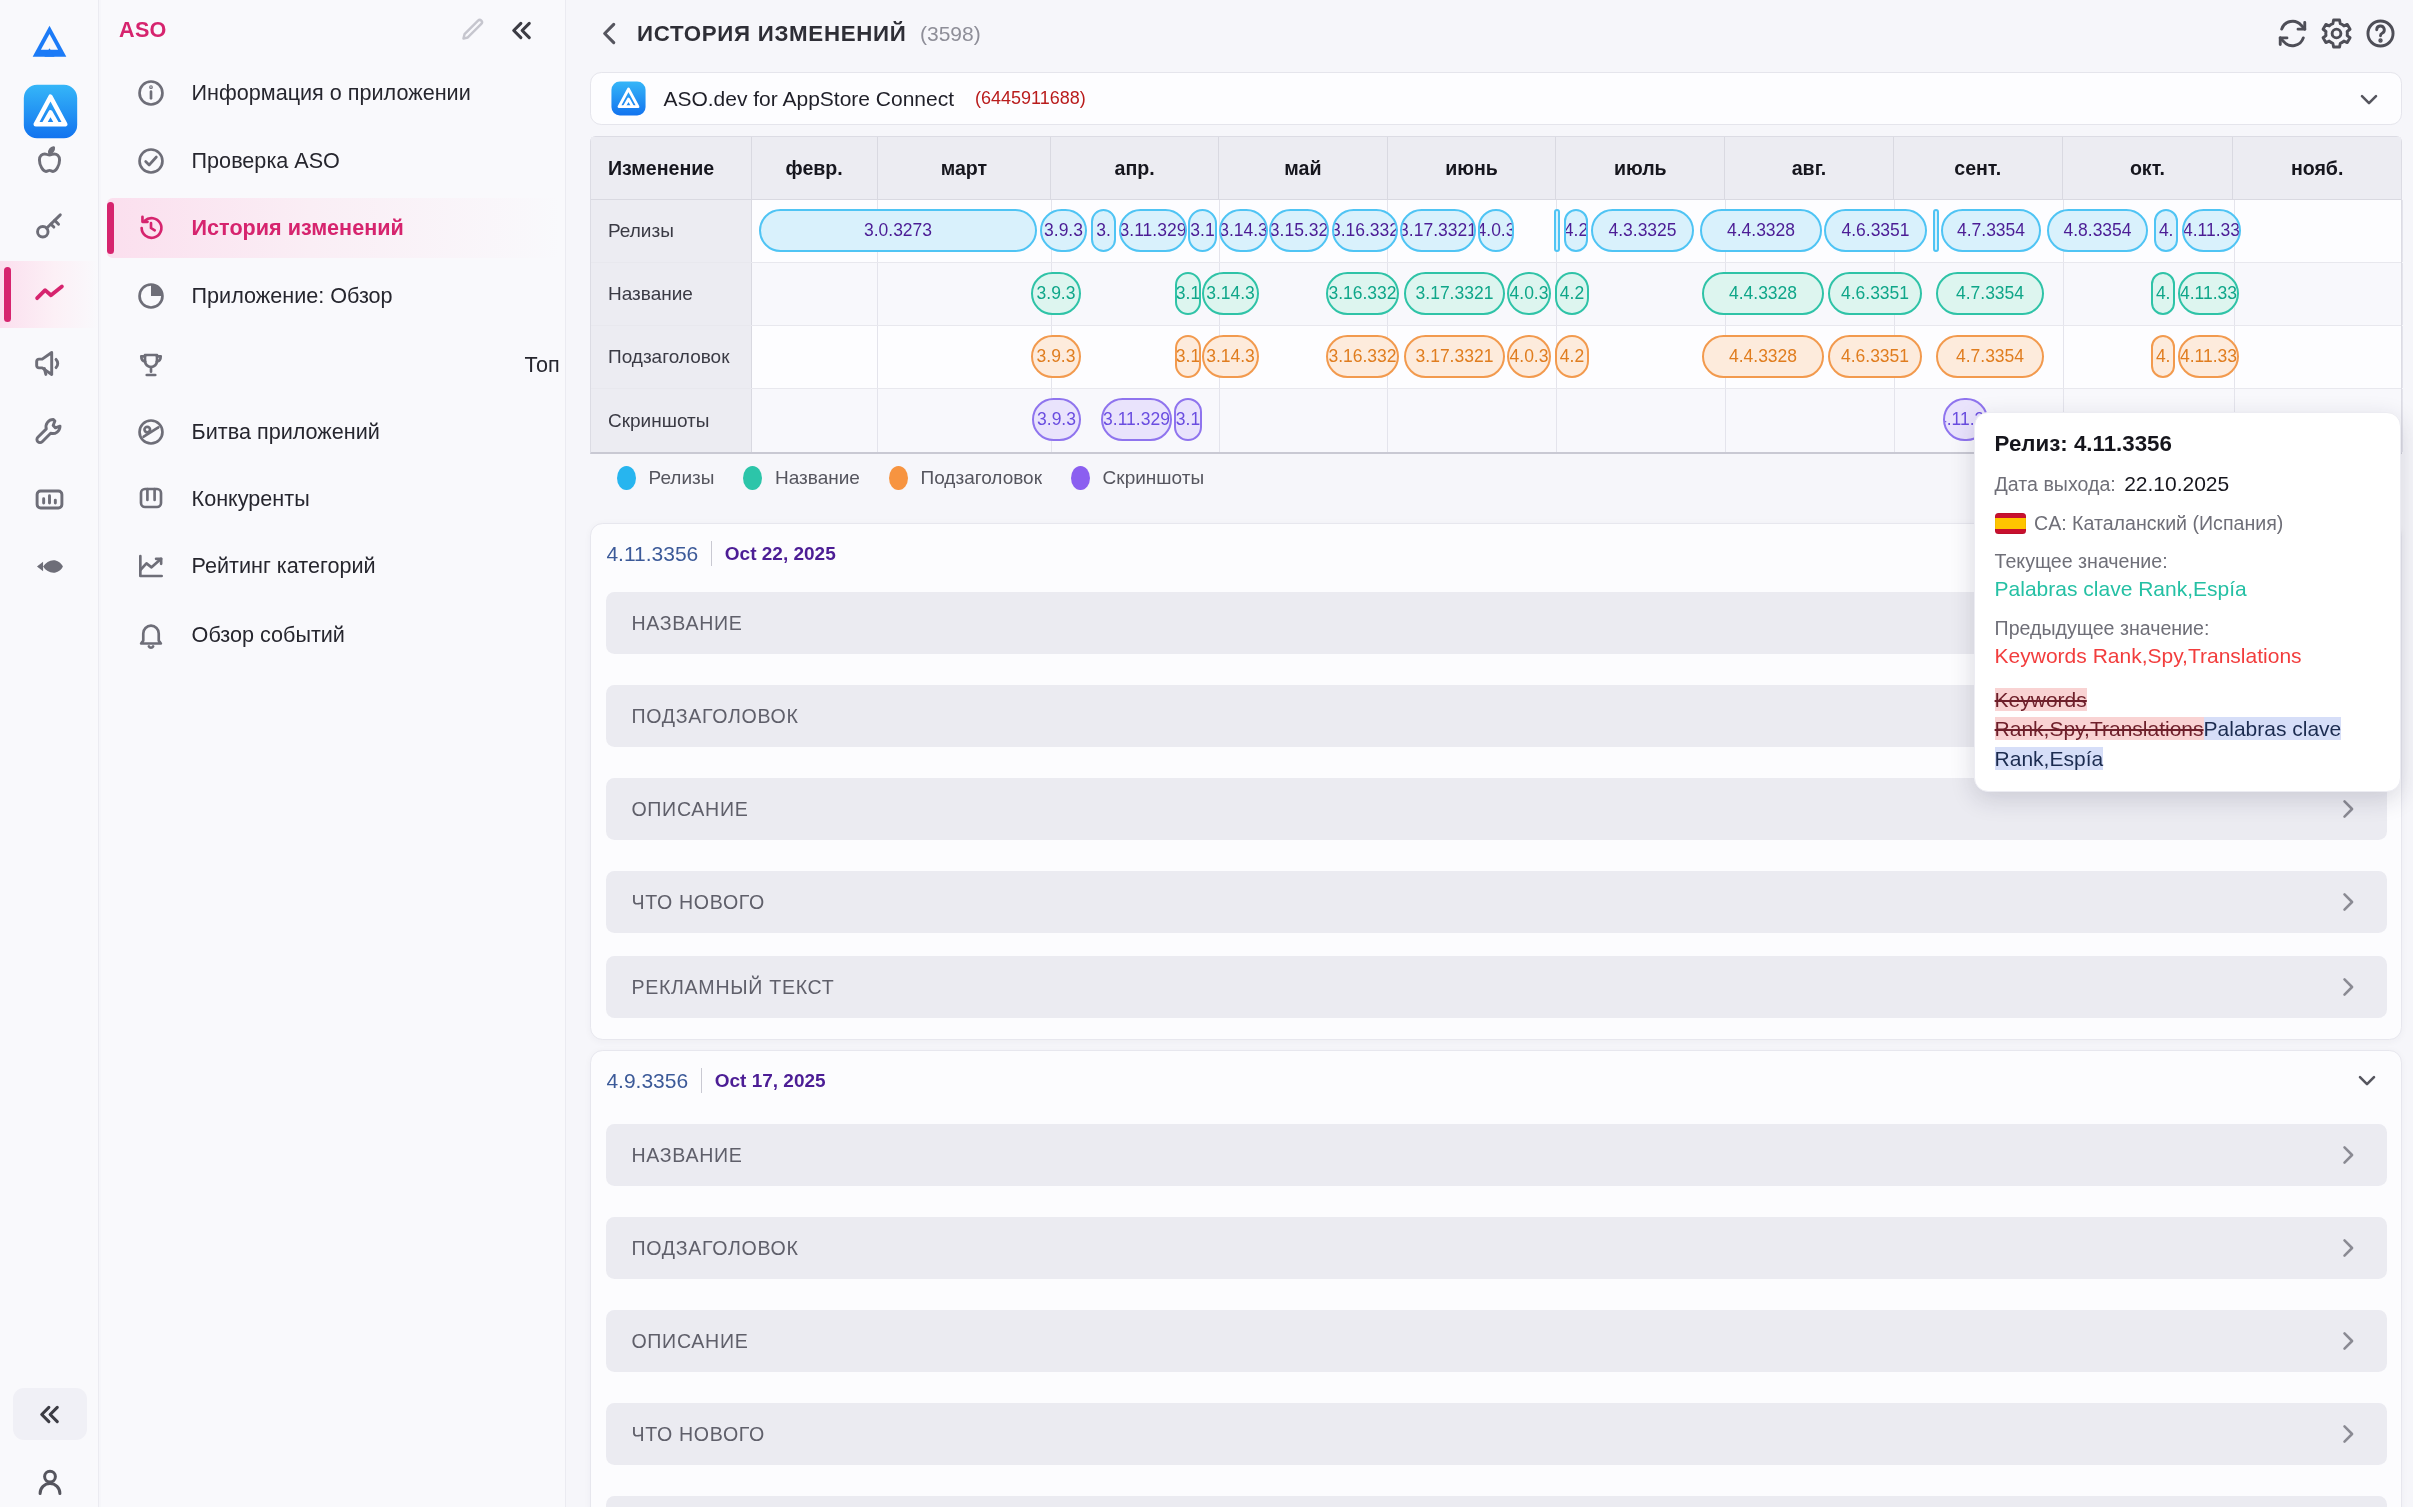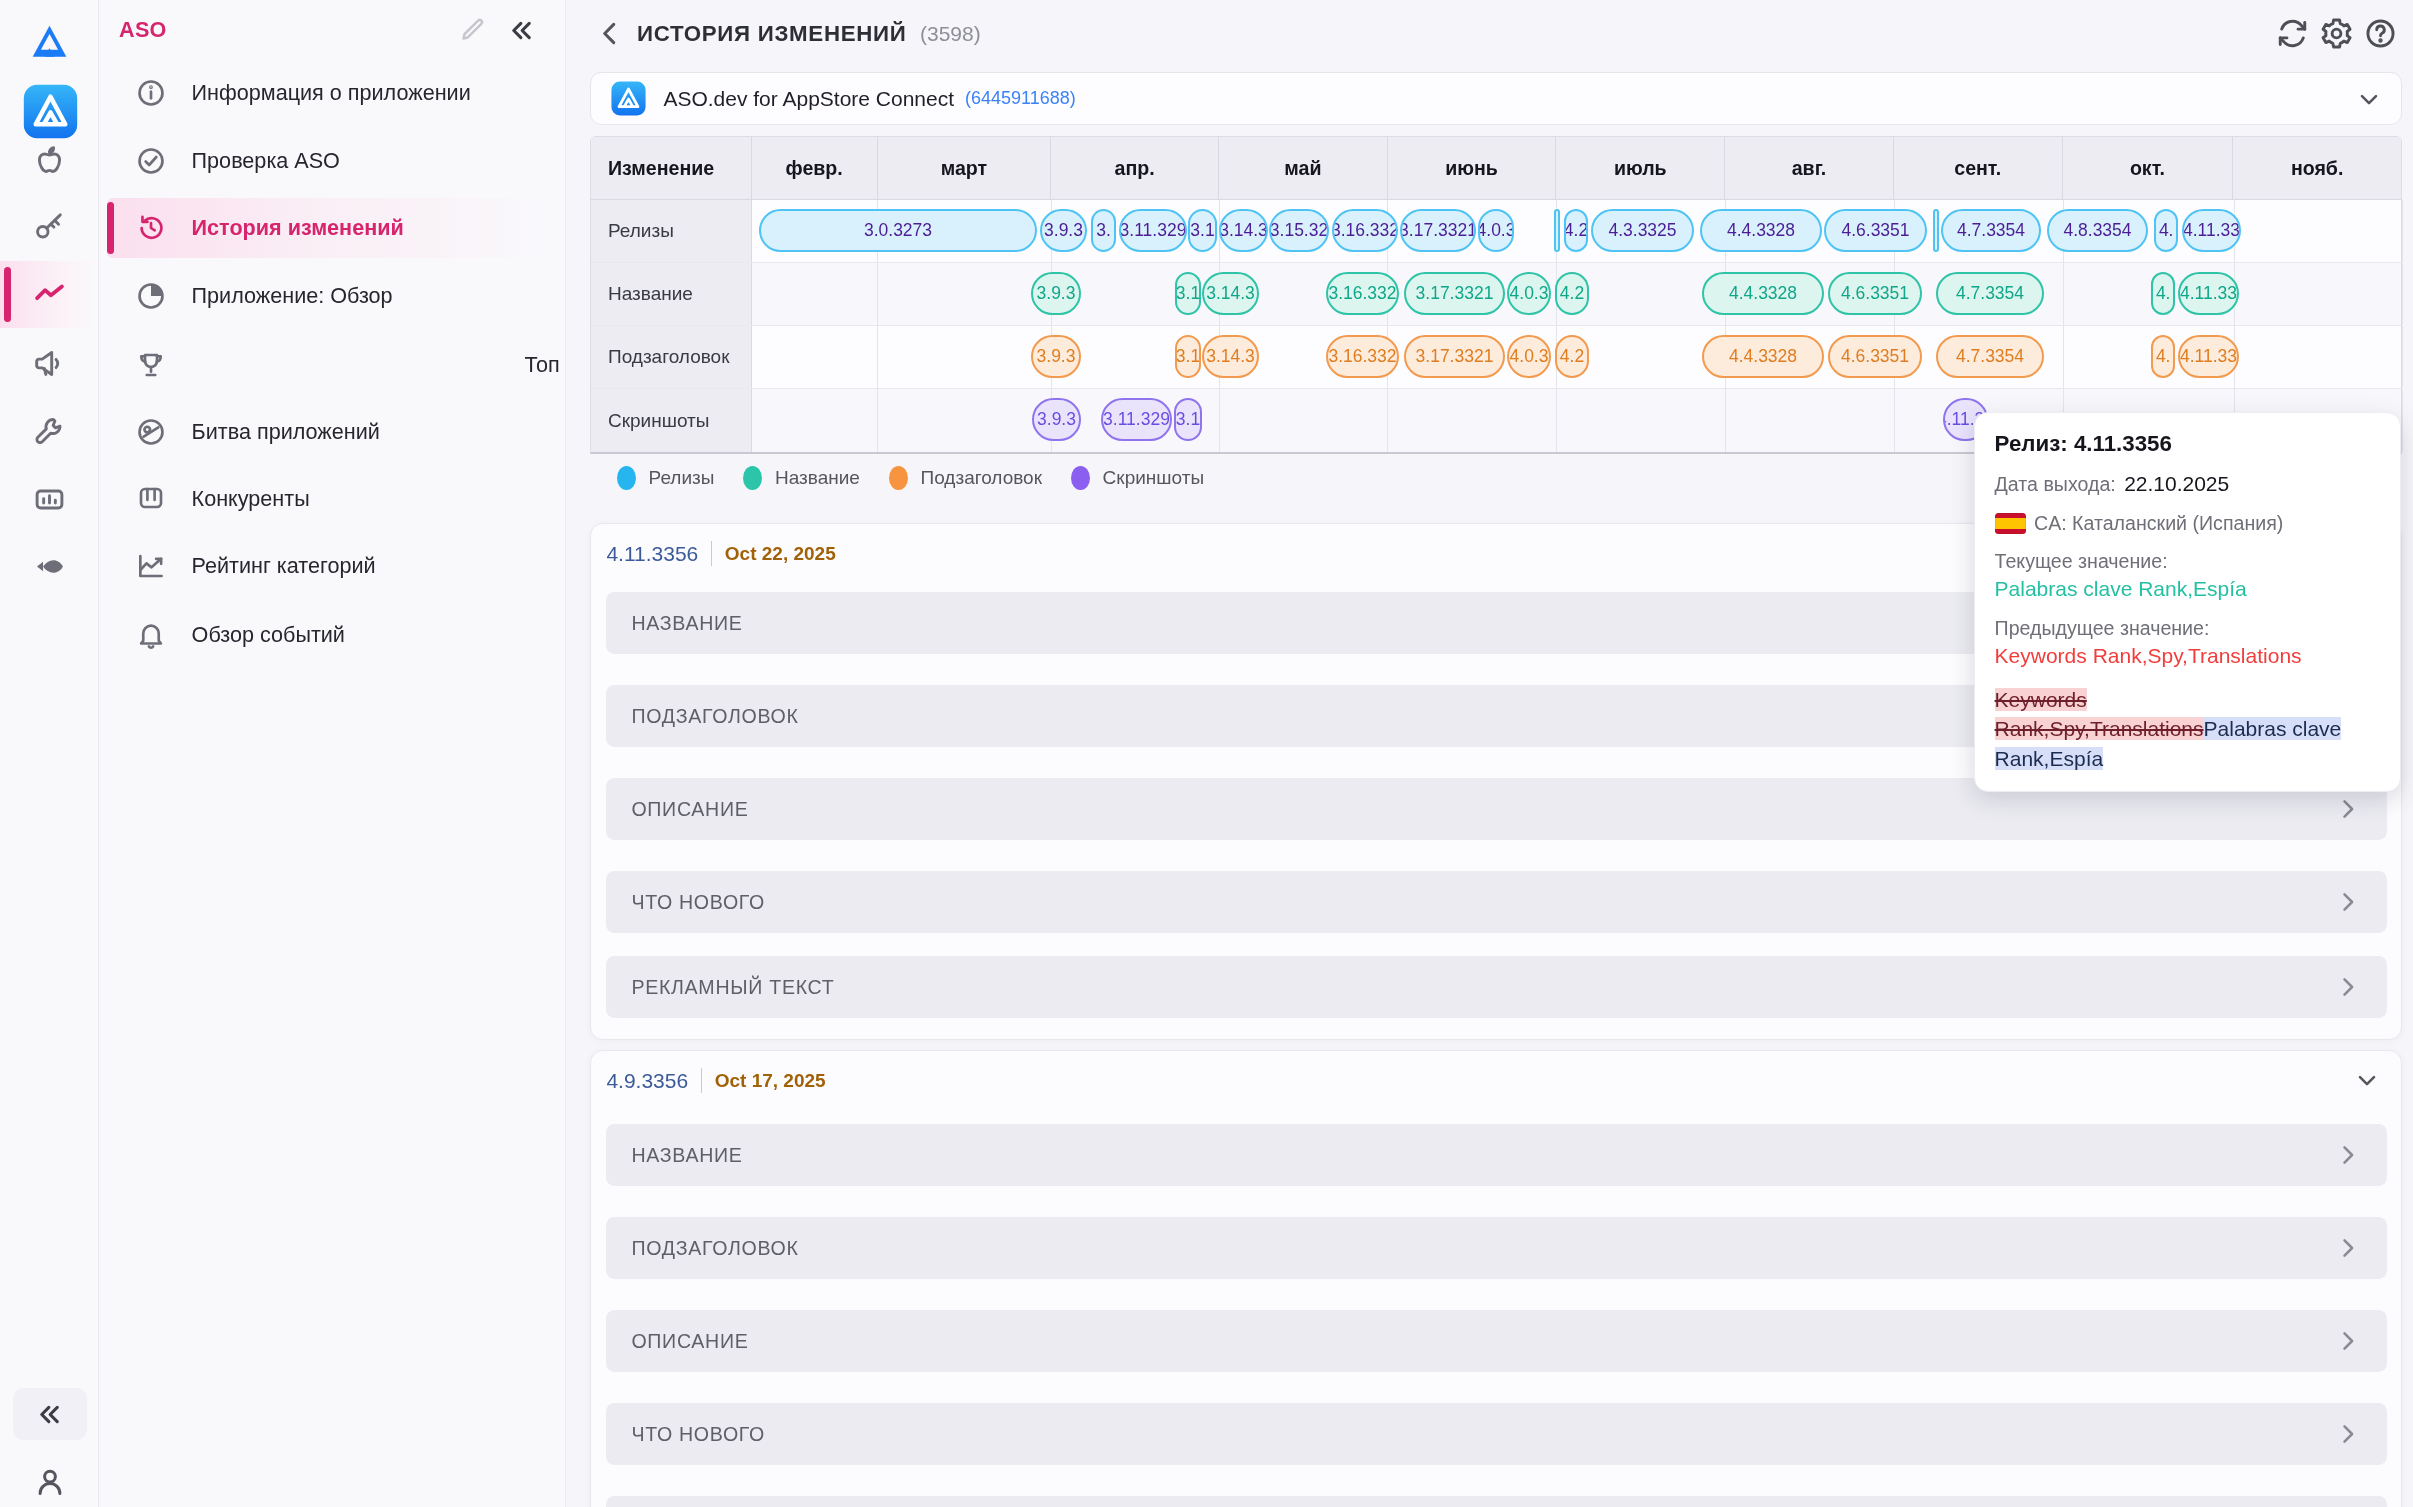--- a/index.html
+++ b/index.html
@@ -38,21 +38,21 @@
   #back-btn { position:absolute; left:28px; top:18px; color:#55555e; cursor:pointer; }
   #page-title { position:absolute; left:70px; top:21px; font-size:22.3px; font-weight:bold; letter-spacing:0.7px; color:#2e2e36; }
   #page-count { position:absolute; left:353px; top:21.6px; font-size:21px; color:#8e8e98; }
   .hdr-icon { position:absolute; top:16px; color:#4e4e57; cursor:pointer; }
   #icon-refresh { right:103px; } #icon-gear { right:59px; } #icon-help { right:15.4px; }
 
   
   #app-selector { position:absolute; left:590px; top:72px; width:1812px; height:53px; background:#fdfdff; border:1.4px solid #e5e5ec; border-radius:11.2px; display:flex; align-items:center; padding:0 18px; cursor:pointer; }
   #app-selector .app-ic { margin-right:15.4px; }
   #app-name { font-size:21px; font-weight:500; color:#1f1f28; }
-  #app-id { font-size:18px; color:#3b82f6; margin-left:11px; }
+  #app-id { font-size:18px; color:#b91c1c; margin-left:21px; }
   #app-chevron { margin-left:auto; color:#55555e; }
 
   
   #timeline { position:absolute; left:590px; top:136px; width:1812px; border:1.4px solid #dcdce4; border-bottom:2.1px solid #c9c9d3; border-radius:5.6px 5.6px 0 0; background:#fdfdff; }
   #tl-header { display:flex; height:63px; background:#ececf2; border-bottom:1.4px solid #d9d9e1;text-align:right; }
   .th { display:flex; align-items:center; justify-content:center; font-size:19.6px; font-weight:bold; color:#16161e; border-right:1.4px solid #d9d9e1; }
   .th:first-child { justify-content:flex-start; padding-left:17px; }
   .th:last-child { border-right:none; }
   .tl-row { display:flex; height:63px; border-bottom:1.4px solid #e8e8ee; }
   .tl-row:last-child { border-bottom:none; }
@@ -70,21 +70,21 @@
   
   #legend { position:absolute; left:617px; top:466px; display:flex; gap:29px; align-items:center; }
   .lg-item { display:flex; align-items:center; gap:12.6px; font-size:19px; color:#55555e; }
   .lg-dot { width:19px; height:24.4px; border-radius:50%; }
 
   
   .vcard { position:absolute; left:590px; width:1812px; background:#fcfcfe; border:1.4px solid #e7e7ee; border-radius:12.6px; box-shadow:0 1.4px 7px rgba(40,40,70,.04); }
   .vc-head { position:absolute; left:15.4px; top:17px; display:flex; align-items:center; gap:12.6px; }
   .vc-version { font-size:21px; font-weight:500; color:#3c5a99; cursor:pointer; }
   .vc-sep { width:1.4px; height:25px; background:#c9c9d2; }
-  .vc-date { font-size:19px; font-weight:600; color:#a16207; }
+  .vc-date { font-size:19px; font-weight:600; color:#4c1d95; }
   .vc-chevron { position:absolute; right:19.6px; top:15.4px; color:#55555e; cursor:pointer; }
   .vc-row { position:absolute; left:15.4px; width:1781px; height:62px; background:#ebebf1; border-radius:8.4px; display:flex; align-items:center; padding:0 25px; font-size:19.6px; letter-spacing:0.7px; color:#5f5f6a; cursor:pointer; }
   .vc-row .row-chevron { margin-left:auto; color:#8a8a93; }
 
   
   #tooltip { position:absolute; left:1974px; top:412px; width:427px; min-height:311px; background:#ffffff; border:0.7px solid #ececf2; border-radius:14px; box-shadow:0 7px 25px rgba(30,30,60,.16); padding:18px 19.6px; z-index:20; }
   #tt-title { font-size:22.3px; font-weight:bold; color:#15151c; }
   .tt-line { margin-top:15.4px; font-size:19.6px; color:#6f6f78; display:flex; align-items:center; gap:8.4px; flex-wrap:wrap; }
   #tt-date-value { font-size:21px; color:#15151c; }
   #tt-flag { width:31px; height:21px; border-radius:3.5px; background:linear-gradient(180deg,#c8102e 0 26%, #ffc400 26% 74%, #c8102e 74% 100%); box-shadow:inset 0 0 0 0.7px rgba(0,0,0,.08); }

